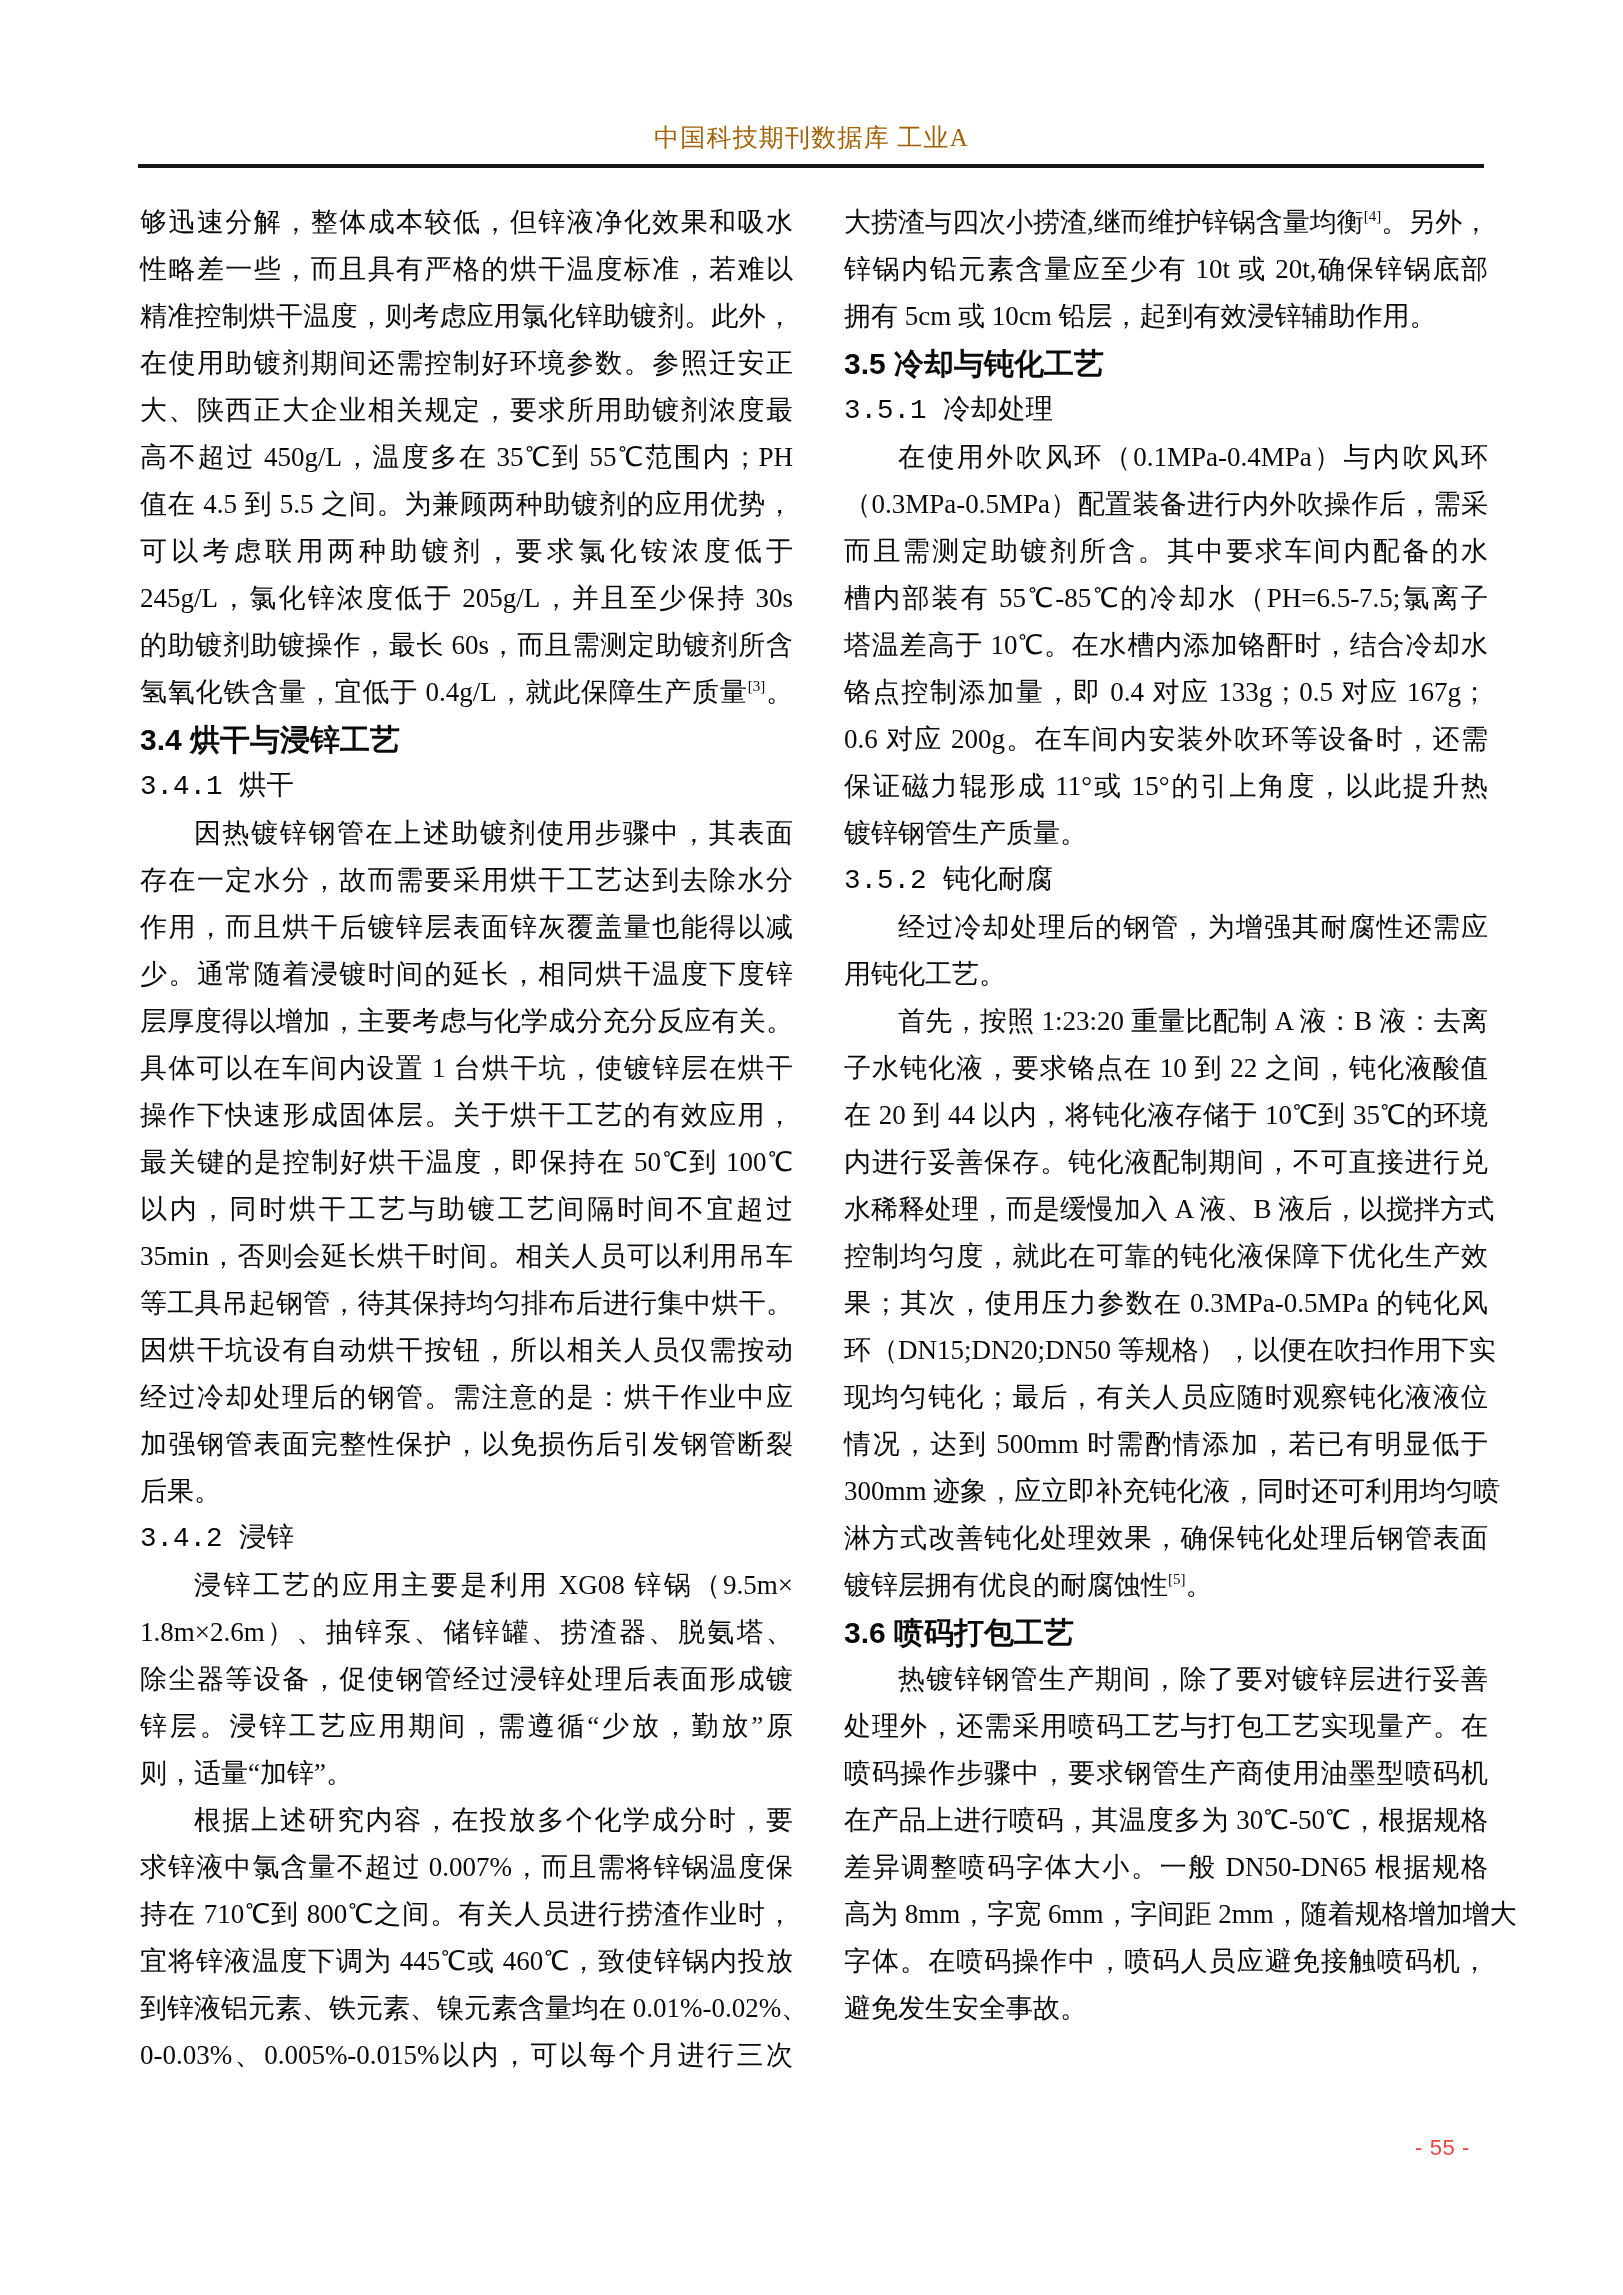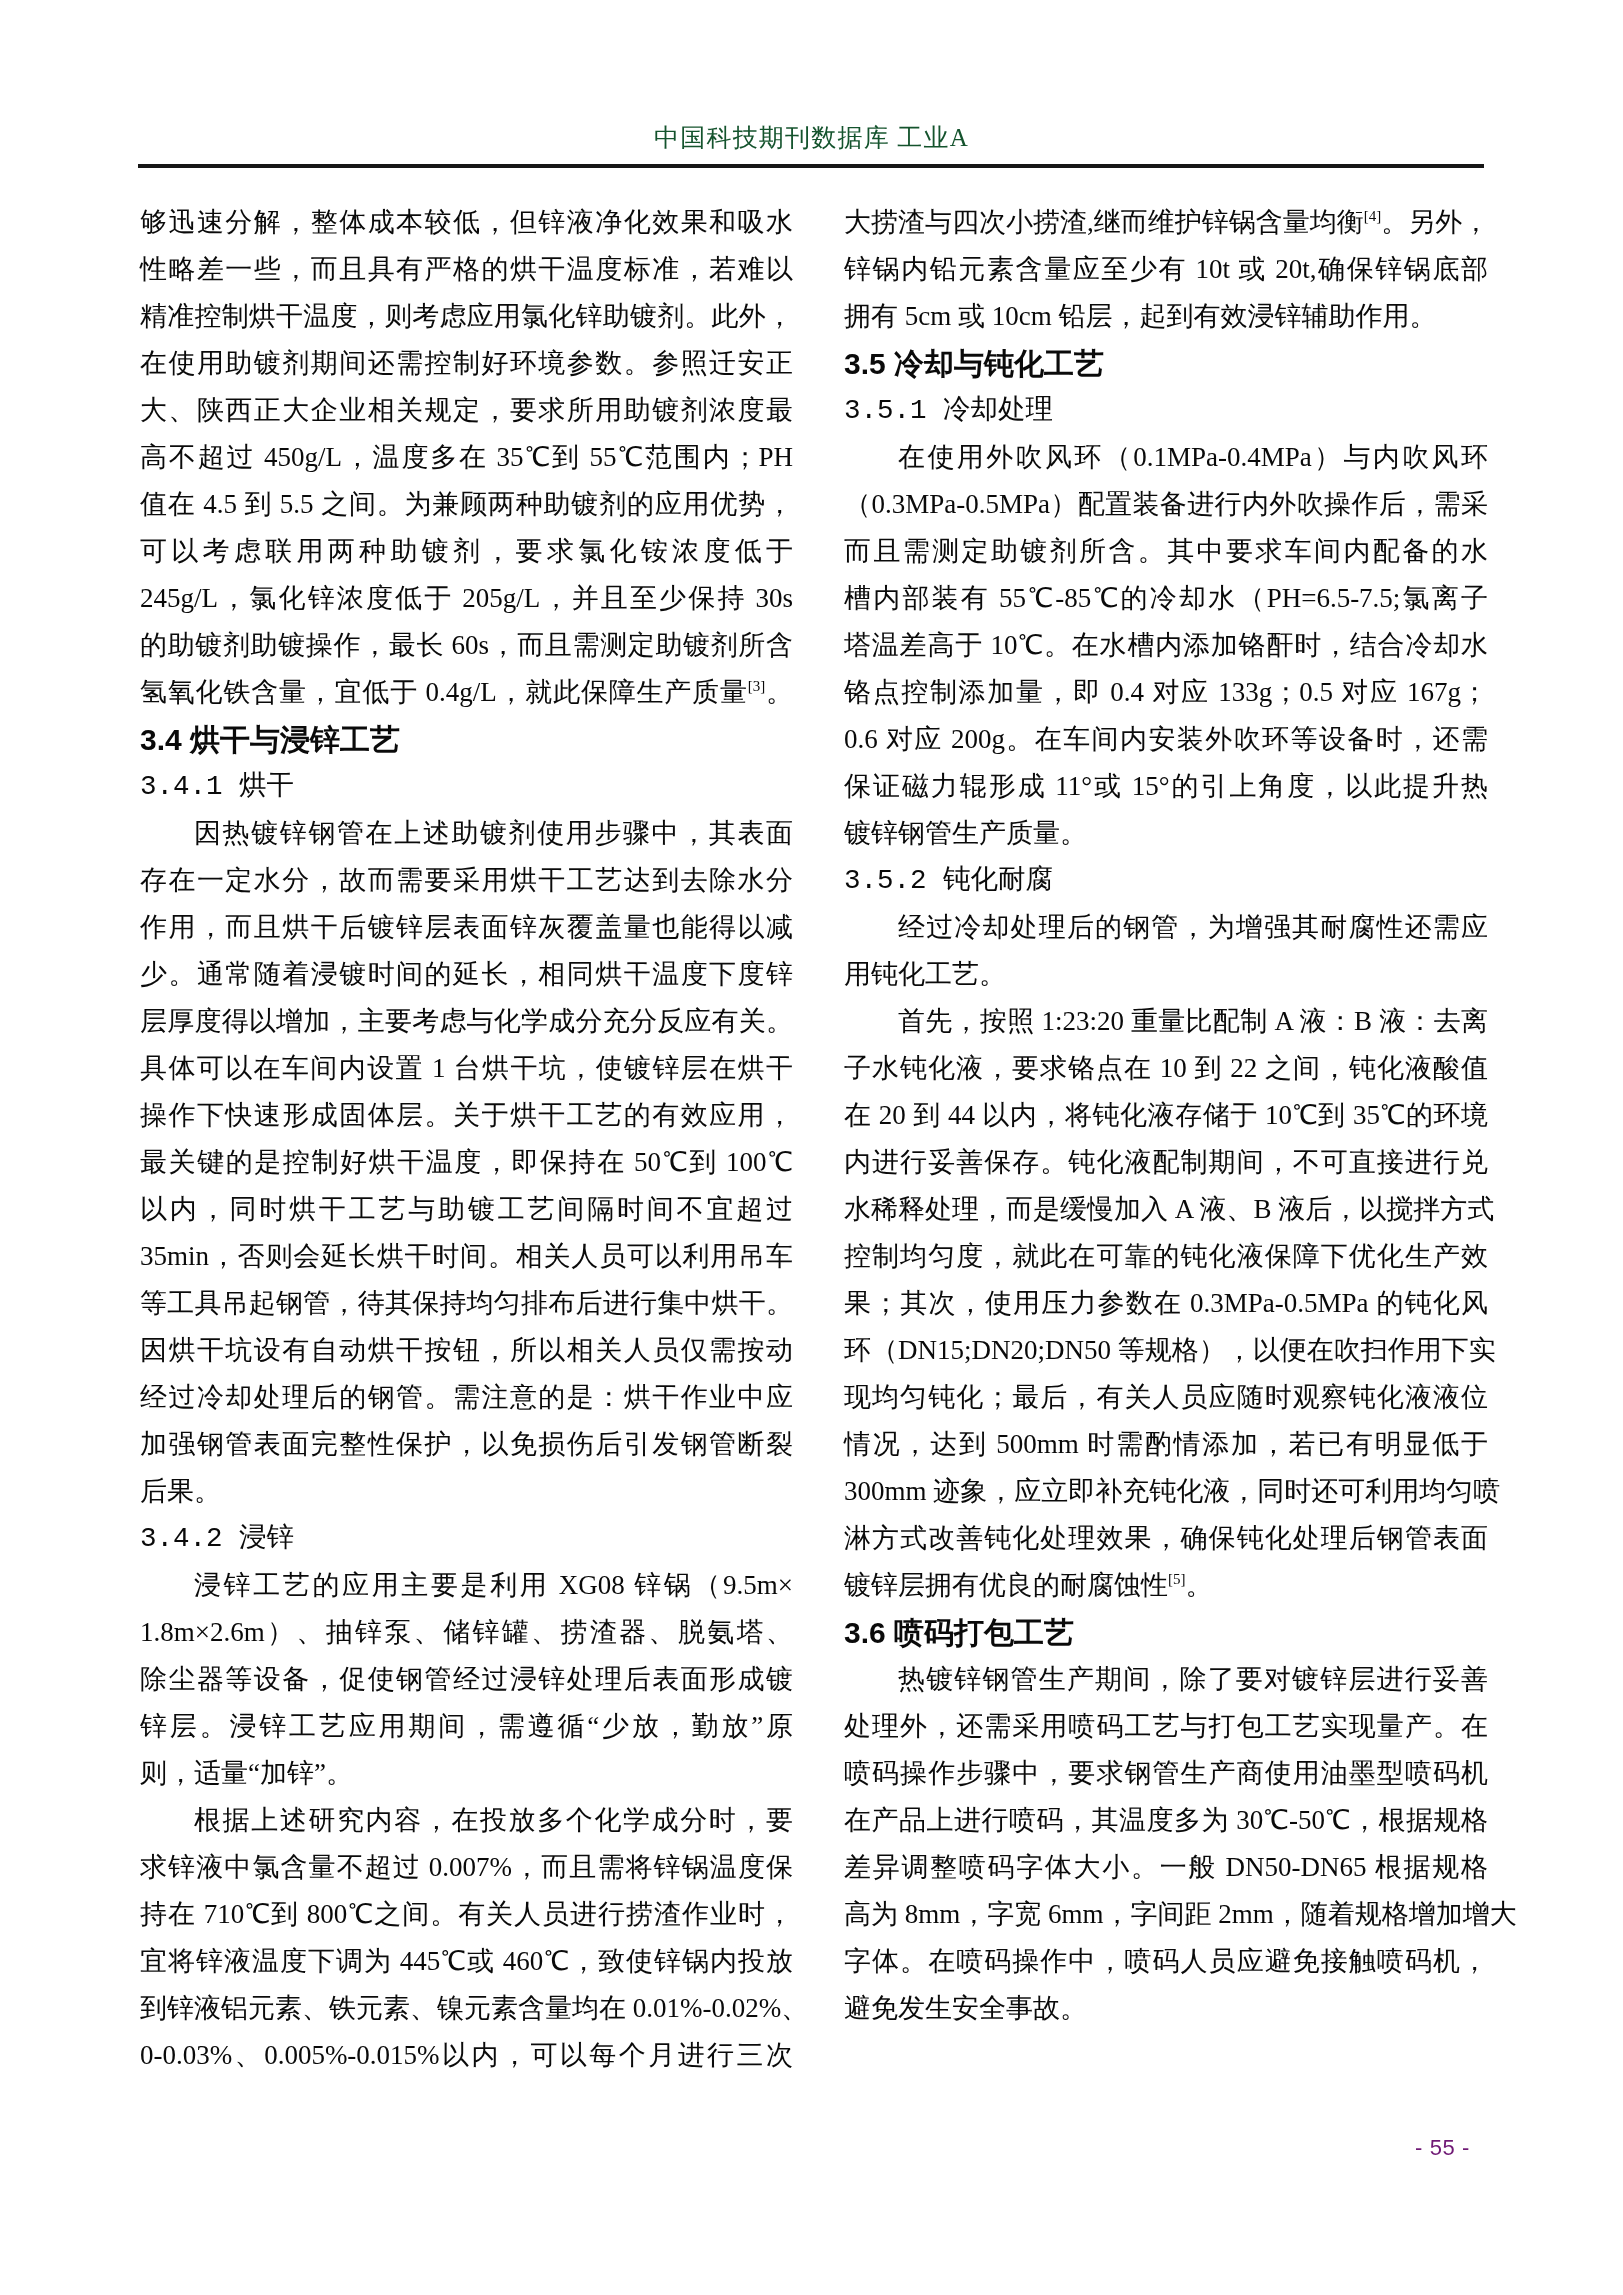--- a/index.html
+++ b/index.html
@@ -20,21 +20,21 @@
   }
   .header {
     position: absolute;
     top: 120px;
     left: 0;
     width: 100%;
     text-align: center;
     font-size: 25px;
     line-height: 35px;
     letter-spacing: 1.2px;
-    color: #14532d;
+    color: #a16207;
   }
   .rule {
     position: absolute;
     top: 164px;
     left: 138px;
     width: 1346px;
     height: 4.1px;
     background: #161616;
   }
   .col {
@@ -78,21 +78,21 @@
   .pagenum {
     position: absolute;
     top: 2134px;
     left: 1393px;
     width: 99px;
     text-align: center;
     font-family: "Liberation Sans", sans-serif;
     font-size: 22px;
     line-height: 27px;
     letter-spacing: 0.6px;
-    color: #701a75;
+    color: #ef4444;
   }
 </style>
 </head>
 <body>
 
 <div class="page">
   <div class="header">中国科技期刊数据库 工业A</div>
   <div class="rule"></div>
   <div class="col col-left" id="col-left">
       <div class="line p">够迅速分解，整体成本较低，但锌液净化效果和吸水</div>

